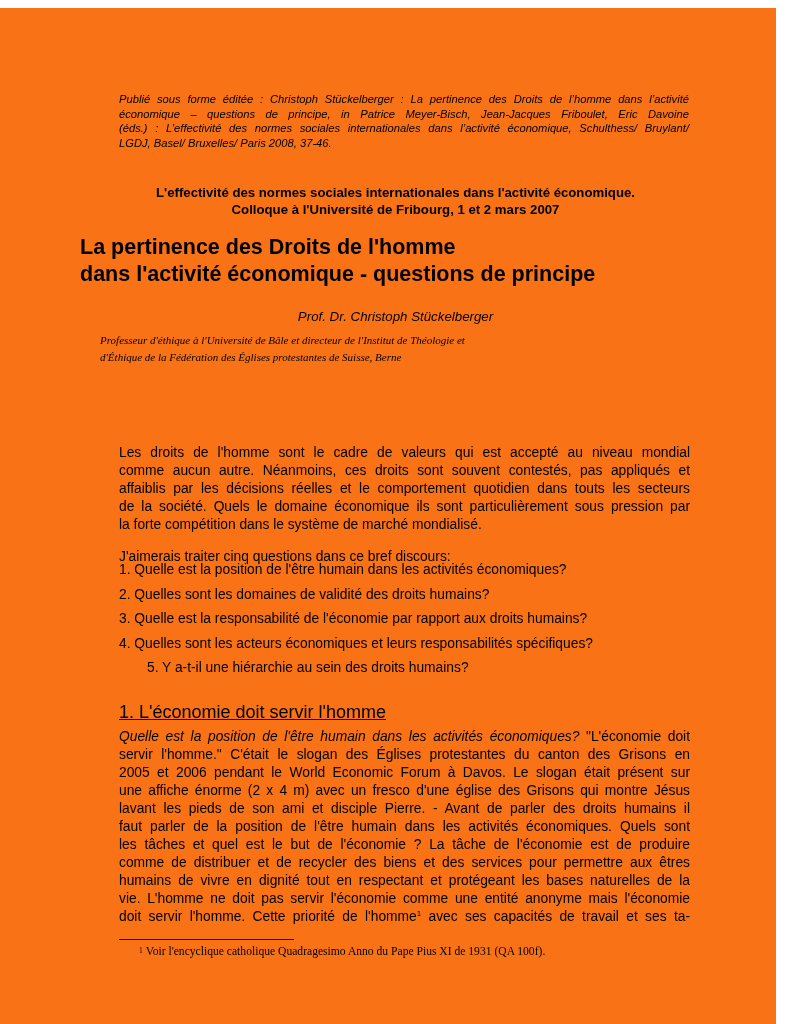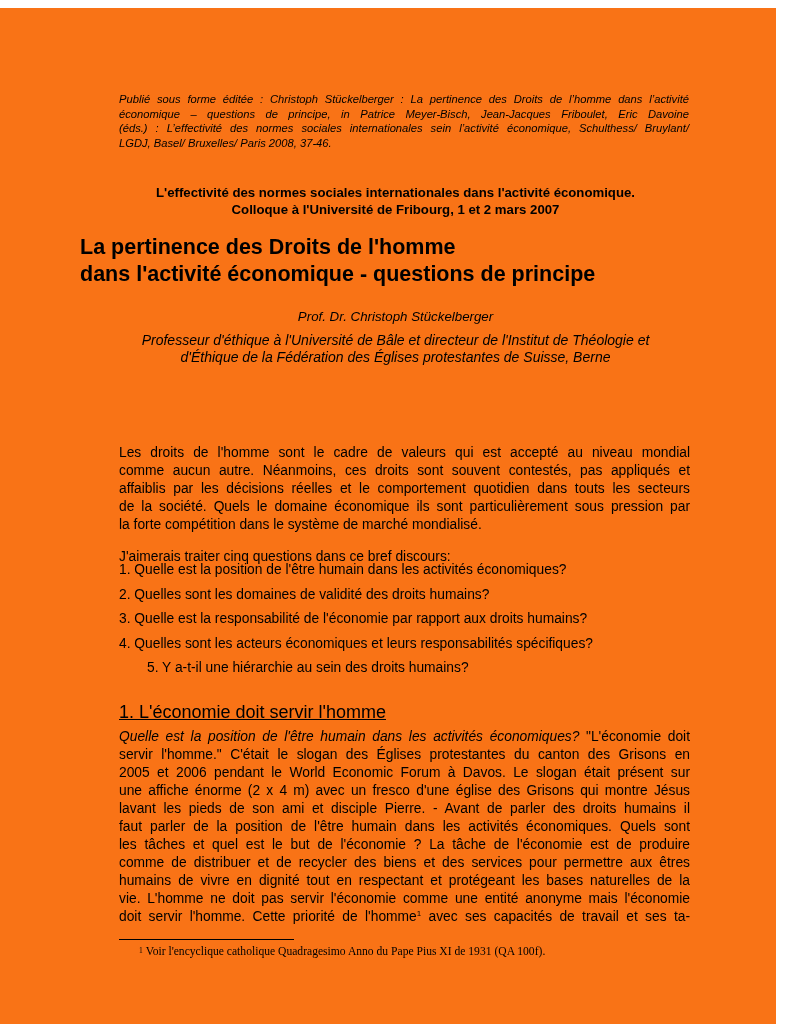--- a/index.html
+++ b/index.html
@@ -18,22 +18,22 @@
   }
   .title {
     position: absolute; left: 80px; top: 226px; width: 631px; text-align: left;
     font-size: 21.5px; line-height: 27px; font-weight: bold;
   }
   .author {
     position: absolute; left: 100px; top: 300px; width: 591px; text-align: center;
     font-size: 13.3px; line-height: 17px; font-style: italic;
   }
   .affil {
-    position: absolute; left: 100px; top: 324px; width: 591px; text-align: center;
-    font-size: 14px; line-height: 17px; font-style: italic;
+    position: absolute; left: 100px; top: 324px; width: 591px; 
+    font-size: 11px; line-height: 17px; font-style: italic; font-family: Liberation Serif, serif;
   }
   .body-block {
     position: absolute; left: 119px; width: 571px;
     font-size: 13.8px; line-height: 18px; text-align: justify;
   }
   .intro { top: 436px; }
   .intro-lead { top: 528px; margin-top: 12px; }
   .q { position: absolute; left: 119px; font-size: 13.8px; line-height: 18px; }
   .q1 { top: 553px; } .q2 { top: 578px; } .q3 { top: 602px; } .q4 { top: 627px; } .q5 { top: 651px; margin-left: 28px; }
   .section-heading {
@@ -50,21 +50,21 @@
   .footnote sup { font-size: 7.5px; vertical-align: top; position: relative; top: -1px; margin-right: 3px; }
 </style>
 </head>
 <body>
 
 <div class="page">
 
   <div class="pubnote sans">
     <span class="jline">Publié sous forme éditée : Christoph Stückelberger : La pertinence des Droits de l’homme dans l’activité</span>
     <span class="jline">économique – questions de principe, in Patrice Meyer-Bisch, Jean-Jacques Friboulet, Eric Davoine</span>
-    <span class="jline">(éds.) : L’effectivité des normes sociales internationales sein l’activité économique, Schulthess/ Bruylant/</span>
+    <span class="jline">(éds.) : L’effectivité des normes sociales internationales dans l’activité économique, Schulthess/ Bruylant/</span>
     <span class="jline last">LGDJ, Basel/ Bruxelles/ Paris 2008, 37-46.</span>
   </div>
 
   <div class="colloque sans">
     <div>L'effectivité des normes sociales internationales dans l'activité économique.</div>
     <div>Colloque à l'Université de Fribourg, 1 et 2 mars 2007</div>
   </div>
 
   <div class="title sans">
     <div>La pertinence des Droits de l'homme</div>

